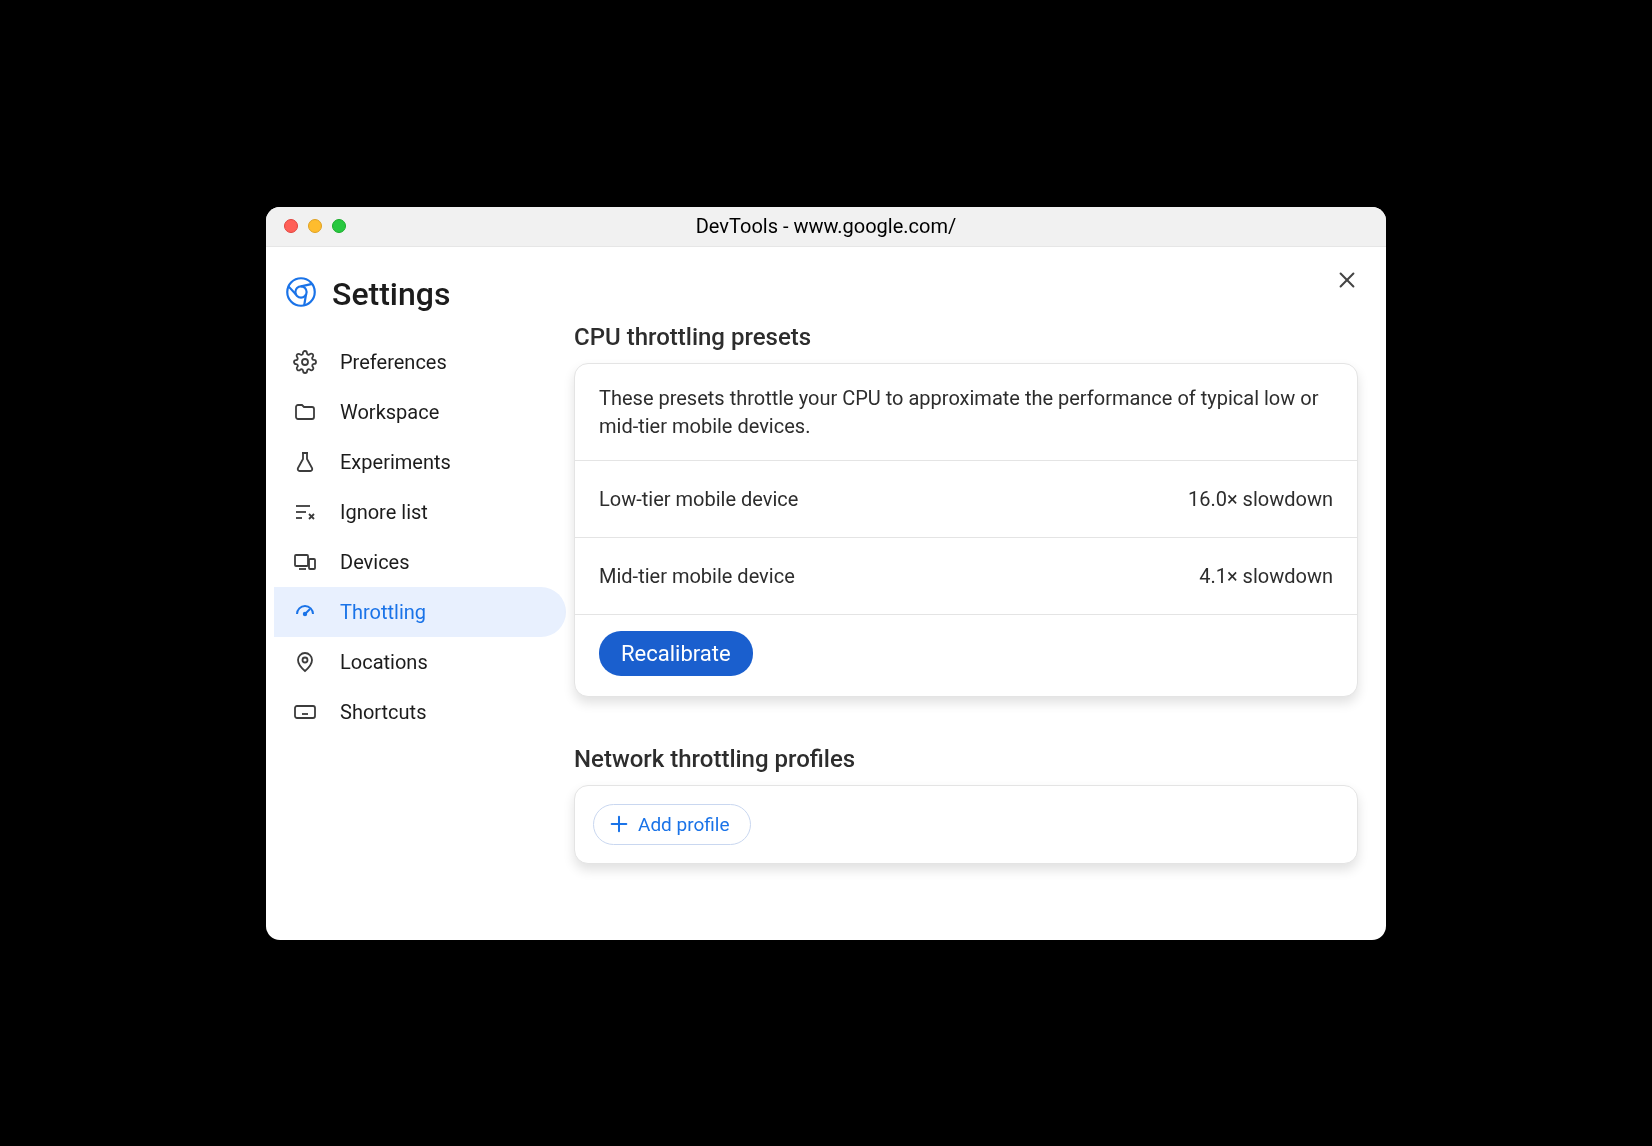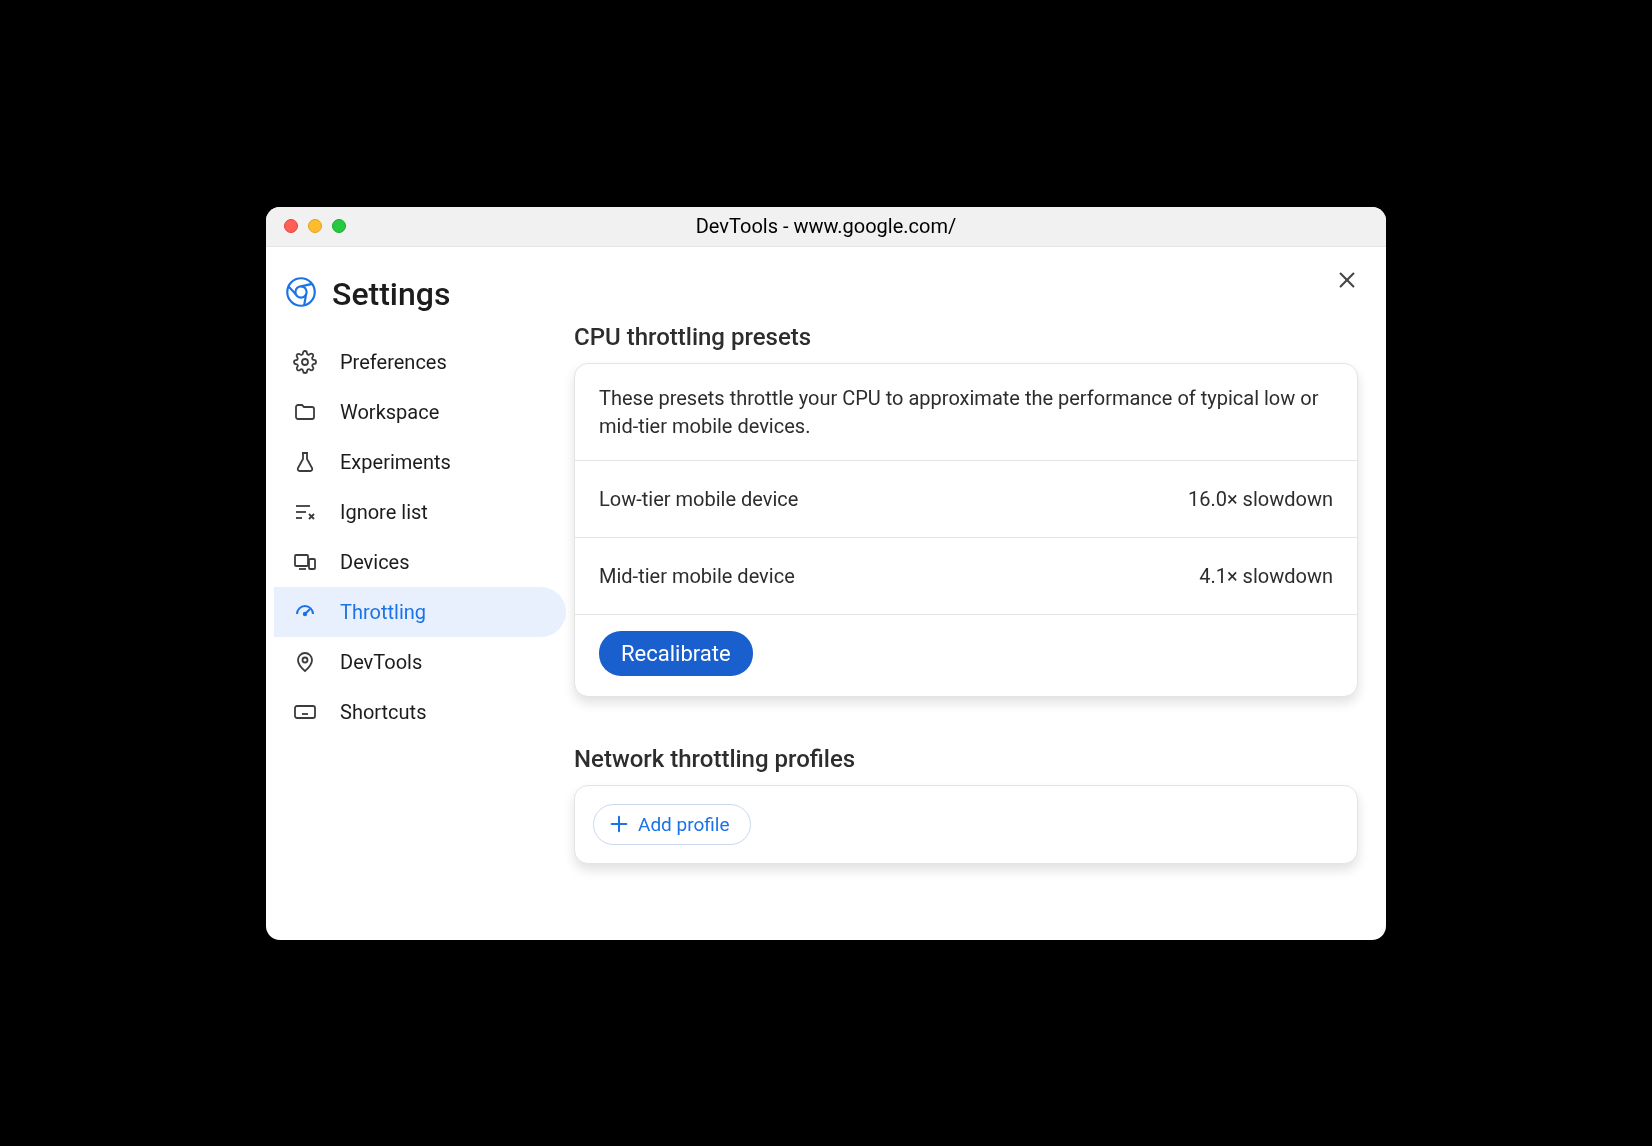--- a/index.html
+++ b/index.html
@@ -272,21 +272,21 @@
           <span>Throttling</span>
         </li>
 
         <li class="sidebar-item">
           <span class="sidebar-icon">
             <svg viewBox="0 0 24 24" fill="none" stroke="currentColor" stroke-width="1.8">
                 <path d="M12 21s-7-6-7-11a7 7 0 1 1 14 0c0 5-7 11-7 11z"></path>
                 <circle cx="12" cy="10" r="2.5"></circle>
               </svg>
           </span>
-          <span>DevTools</span>
+          <span>Locations</span>
         </li>
 
         <li class="sidebar-item">
           <span class="sidebar-icon">
             <svg viewBox="0 0 24 24" fill="none" stroke="currentColor" stroke-width="1.8">
                 <rect x="2" y="6" width="20" height="12" rx="2"></rect>
                 <path d="M6 10h0M10 10h0M14 10h0M18 10h0M6 14h0M18 14h0M9 14h6"></path>
               </svg>
           </span>
           <span>Shortcuts</span>

